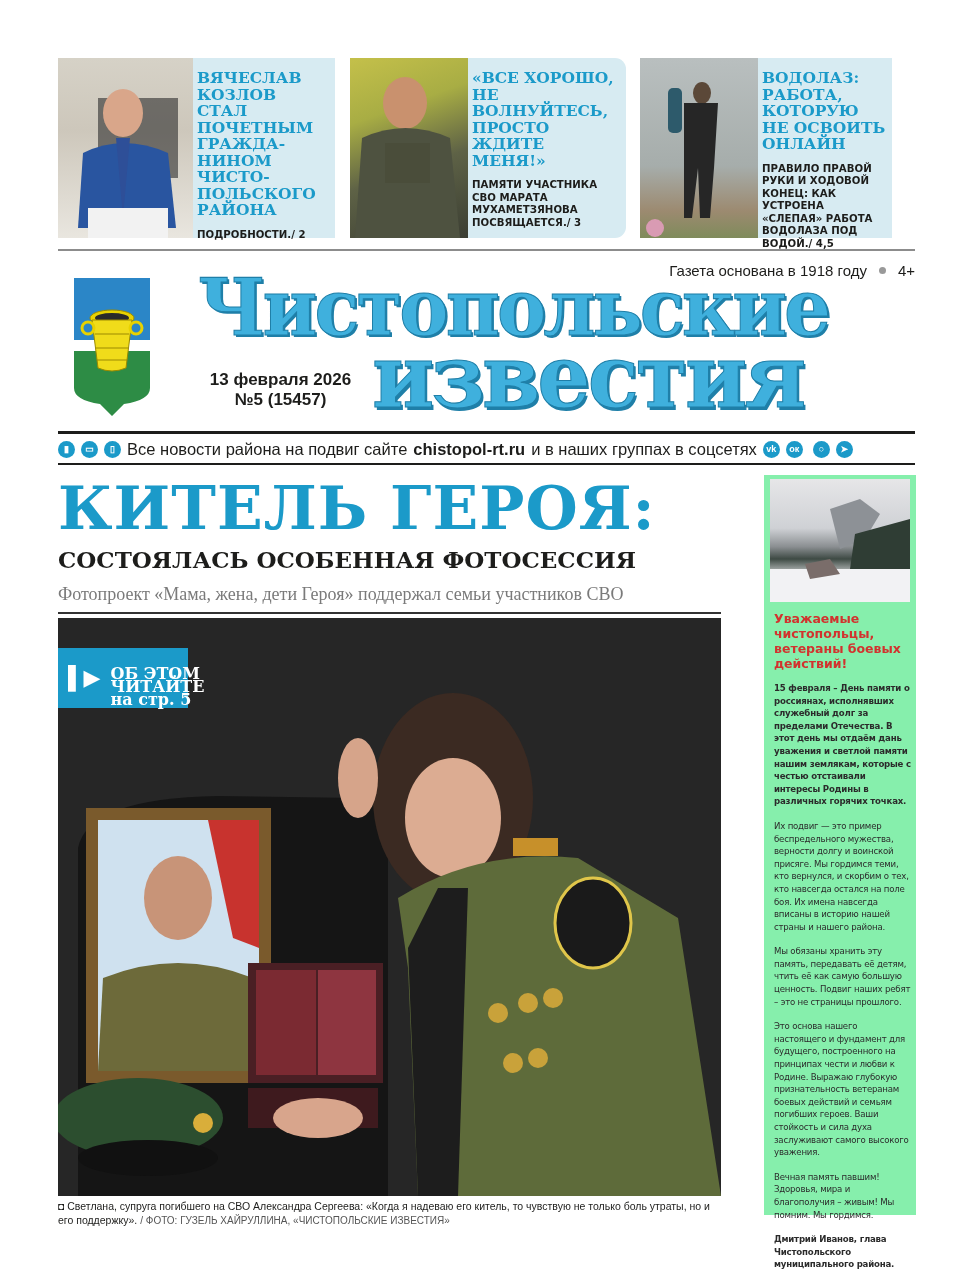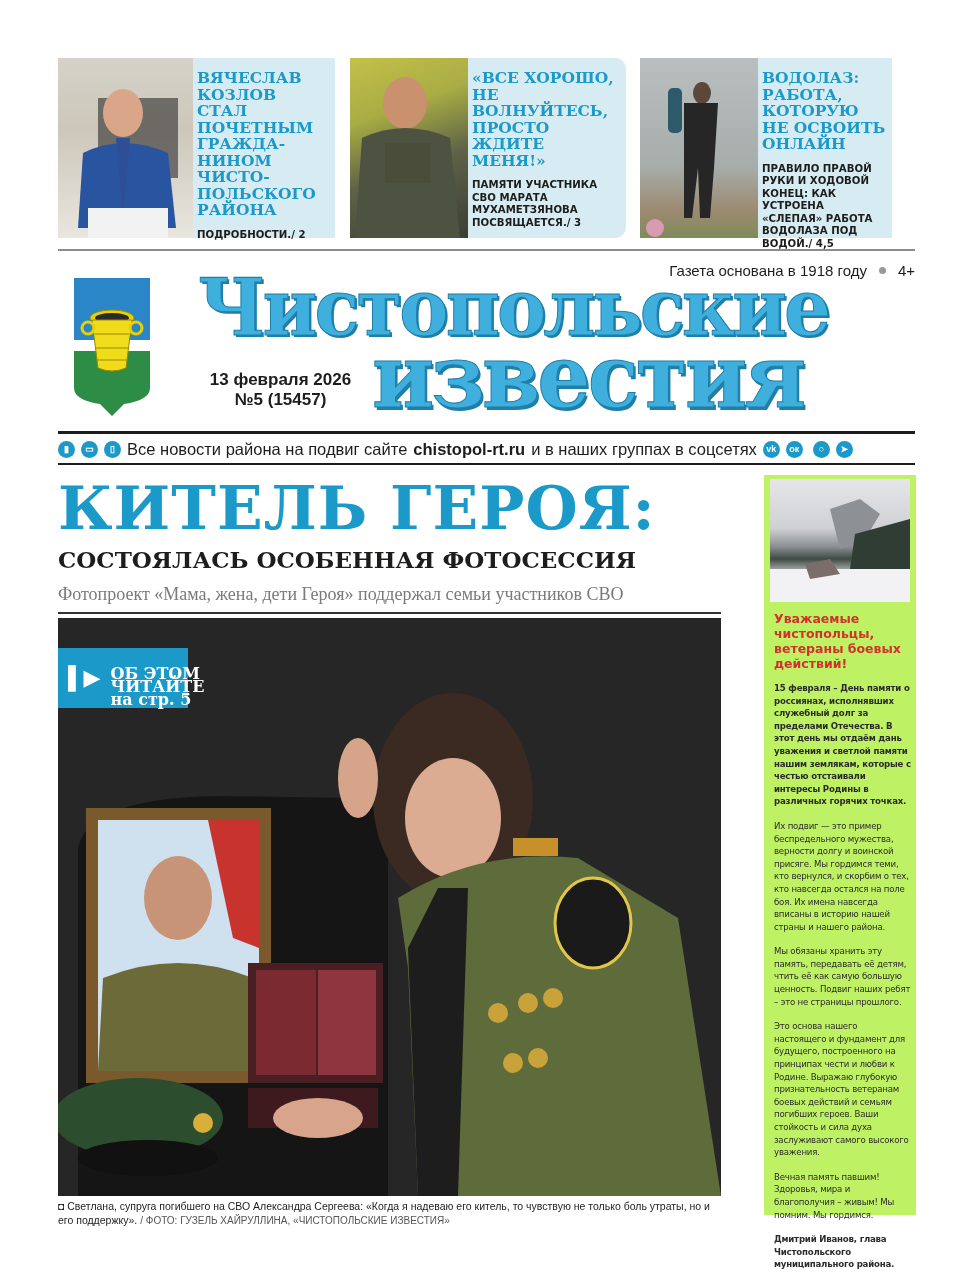--- a/index.html
+++ b/index.html
@@ -31,21 +31,21 @@
   .headline { position: absolute; left: 58px; top: 474px; font-family: "DejaVu Serif", serif; font-weight: bold; font-size: 60px; line-height: 68px; color: #1b9ac9; letter-spacing: 1px; white-space: nowrap; }
   .subhead { position: absolute; left: 58px; top: 546px; font-family: "DejaVu Serif", serif; font-weight: bold; font-size: 23px; line-height: 28px; color: #1d1d1b; white-space: nowrap; }
   .lede { position: absolute; left: 58px; top: 584px; font-family: "Liberation Serif", serif; font-size: 18px; color: #7a7a7a; white-space: nowrap; }
   .rule-lede { position: absolute; left: 58px; top: 612px; width: 663px; height: 2px; background: #333; }
   .mainphoto { position: absolute; left: 58px; top: 618px; width: 663px; height: 578px; background: #232323; overflow: hidden; }
   .badge { position: absolute; left: 0; top: 30px; width: 130px; height: 60px; background: #1b9ac9; display: flex; align-items: center; padding-left: 10px; gap: 10px; }
   .badge .play { color: #fff; font-size: 22px; line-height: 22px; }
   .badge .bt { font-family: "DejaVu Serif", serif; font-weight: bold; color: #fff; font-size: 16px; line-height: 13px; margin-top: 16px; }
   .caption { position: absolute; left: 58px; top: 1199px; width: 663px; font-size: 10.5px; line-height: 14px; color: #1d1d1b; }
   .caption .credit { font-size: 10px; color: #555; }
-  .sidebar { position: absolute; left: 764px; top: 475px; width: 152px; height: 740px; background: #bef264; }
+  .sidebar { position: absolute; left: 764px; top: 475px; width: 152px; height: 740px; background: #86efac; }
   .sidebar .sphoto { position: absolute; left: 6px; top: 4px; width: 140px; height: 123px; background: linear-gradient(180deg,#e6e6e8 0%,#cfd1d5 40%,#8b8f92 55%,#3e4a44 65%,#e7e8ea 80%,#f4f4f6 100%); }
   .sidebar .stitle { position: absolute; left: 10px; top: 136px; width: 136px; font-family: "DejaVu Sans", sans-serif; font-weight: bold; color: #d2322e; font-size: 12.5px; line-height: 15px; }
   .sidebar .sbody { position: absolute; left: 10px; top: 207px; width: 138px; font-family: "DejaVu Sans", sans-serif; font-size: 8.6px; line-height: 12.6px; color: #2b2b2b; letter-spacing: -0.2px; }
   .sidebar .sbody p { margin-bottom: 12px; }
   .sidebar .sbody p.b { font-weight: bold; }
 </style>
 </head>
 <body>
 
 <div class="teaser" id="t1">

